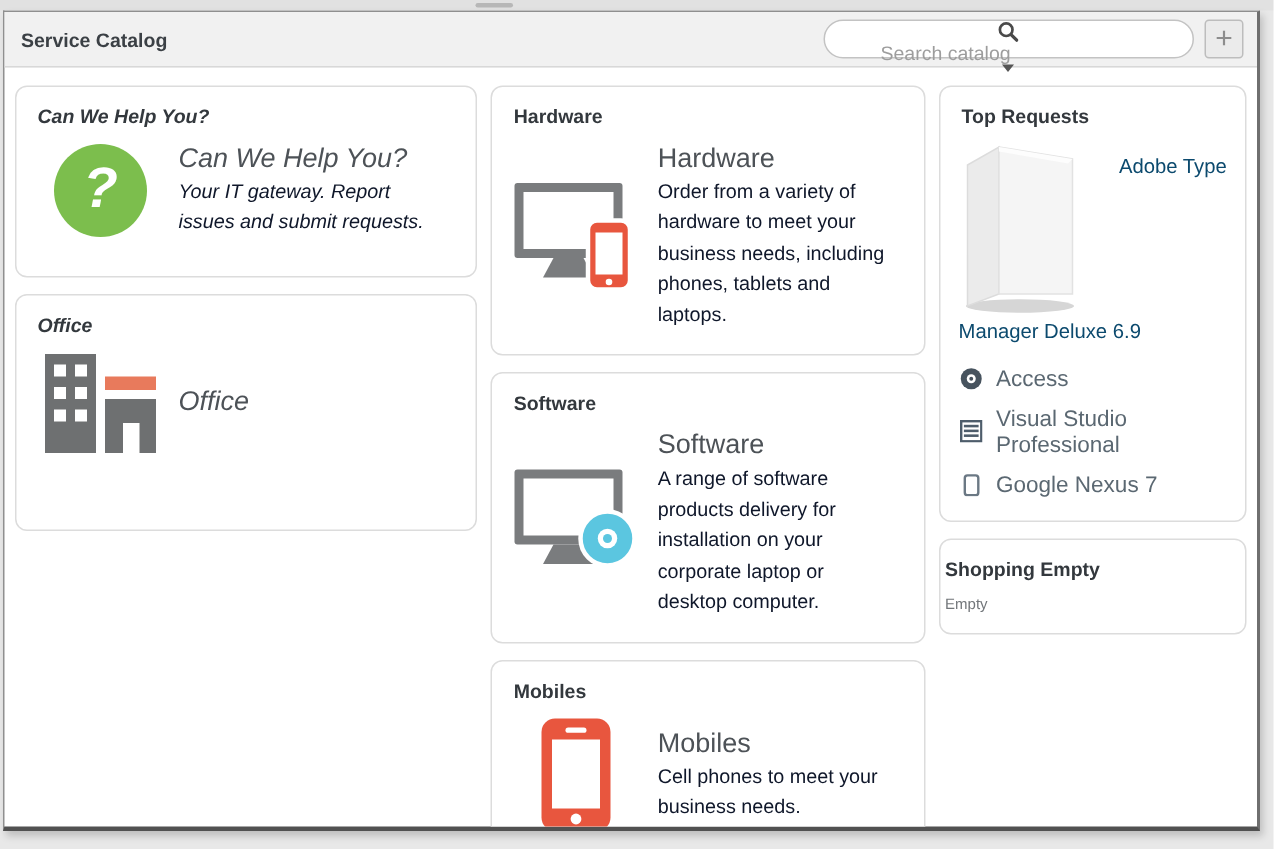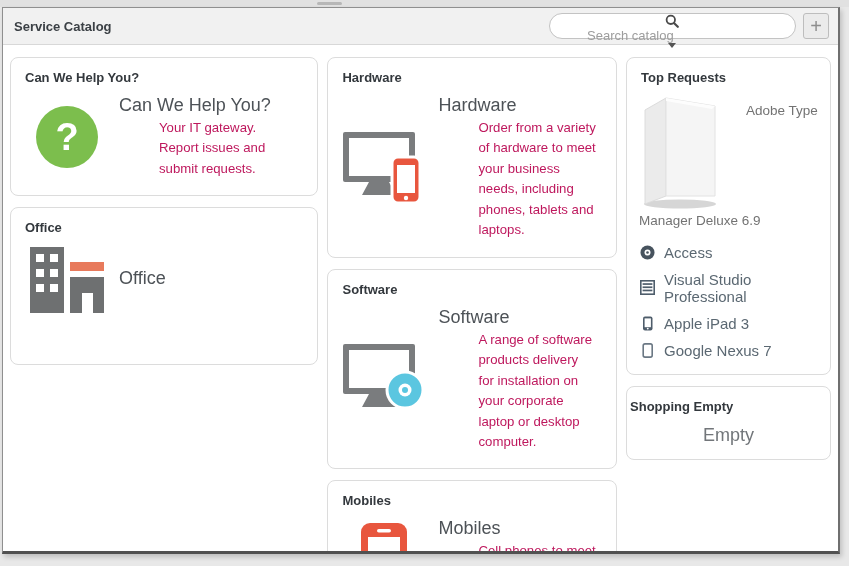--- a/index.html
+++ b/index.html
@@ -58,39 +58,39 @@
     background: #ebebeb; border: 1px solid #bdbdbd; border-radius: 3px;
     display: flex; align-items: center; justify-content: center; cursor: pointer;
   }
   .addbtn .plus { font-size: 20px; line-height: 18px; color: #8d8d8d; font-weight: 400; }
 
   .content {
     display: flex; align-items: flex-start; gap: 9px;
     padding: 12px 7px 8px 7px;
   }
   .col { display: flex; flex-direction: column; gap: 11px; }
-  .col1 { width: 310px; }
+  .col1 { width: 310px; font-style: italic; }
   .col2 { width: 291px; }
   .col3 { width: 206px; }
 
   .card {
     width: 100%; background: #fff; border: 1px solid #dcdcdc; border-radius: 8px;
     cursor: pointer;
   }
   .sec-title {
     font-size: 13px; font-weight: bold; color: #33383d;
     padding: 12px 14px 0 14px;
   }
   .card-body { display: flex; align-items: center; padding: 10px 12px 16px 4px; }
   .icon-cell { flex: none; display: flex; align-items: center; justify-content: center; }
   .col1 .icon-cell { width: 104px; }
   .col2 .icon-cell { width: 106px; }
   .text-cell { flex: 1; min-width: 0; padding-right: 8px; }
   .cat-title { display: block; font-size: 18px; color: #4d5257; text-decoration: none; margin-bottom: 2px; }
-  .cat-desc { font-size: 13.2px; color: #be185d; line-height: 1.55; margin-left: 40px; }
+  .cat-desc { font-size: 13.2px; color: #0f172a; line-height: 1.55; }
 
   .c-help    { min-height: 128px; }
   .c-office  { min-height: 158px; }
   .c-hard    { min-height: 171px; }
   .c-soft    { min-height: 171px; }
   .c-mob     { min-height: 130px; }
   .c-top     { min-height: 268px; }
   .c-cart    { min-height: 60px; }
 
   .help-circle {
@@ -98,32 +98,32 @@
     background: #7cbe4d; color: #fff;
     display: flex; align-items: center; justify-content: center;
     font-size: 38px; font-weight: bold;
   }
 
   
   .c-top { padding: 0 11px 10px 11px; cursor: default; }
   .c-top .sec-title, .c-cart .sec-title { padding: 12px 3px 0 3px; }
   .featured { margin-top: 9px; cursor: pointer; }
   .featured .frow { display: flex; align-items: flex-start; }
-  .featured .fline { font-size: 13.5px; color: #737373; line-height: 1.4; }
+  .featured .fline { font-size: 13.5px; color: #0c4a6e; line-height: 1.4; }
   .featured .fline1 { margin: 8px 0 0 24px; }
   .featured .fline2 { display: block; margin: 2px 0 0 1px; }
   .req-list { margin-top: 8px; }
   .req-item {
     display: flex; align-items: center; padding: 5px 2px; cursor: pointer;
   }
   .req-item svg { flex: none; margin-right: 9px; }
   .req-label { font-size: 15px; color: #5b6872; }
 
   .c-cart { cursor: default; }
-  .cart-status { font-size: 18px; color: #72767a; padding: 11px 3px 13px 3px; text-align: center; }
+  .cart-status { font-size: 10px; color: #72767a; padding: 11px 3px 13px 3px; }
 </style>
 </head>
 <body>
 
 <div class="hscroll-track">
   <div class="hscroll-thumb"></div>
 </div>
 
 <div class="window">
 
@@ -278,28 +278,20 @@
             <svg width="15" height="15" viewBox="0 0 15 15">
               <rect x="0.8" y="0.8" width="13.4" height="13.4" fill="#fff" stroke="#4e5d6b" stroke-width="1.6"></rect>
               <rect x="2.6" y="3.2" width="9.8" height="1.7" fill="#4e5d6b"></rect>
               <rect x="2.6" y="6.4" width="9.8" height="1.7" fill="#4e5d6b"></rect>
               <rect x="2.6" y="9.6" width="9.8" height="1.7" fill="#4e5d6b"></rect>
             </svg>
             <span class="req-label">Visual Studio Professional</span>
           </div>
           <div class="req-item">
             <svg width="15" height="15" viewBox="0 0 15 15">
-              <rect x="3" y="0.5" width="9.5" height="14" rx="2" fill="#4e5d6b"></rect>
-              <rect x="4.6" y="2.4" width="6.3" height="8.8" fill="#fff"></rect>
-              <circle cx="7.75" cy="12.6" r="0.95" fill="#fff"></circle>
-            </svg>
-            <span class="req-label">Apple iPad 3</span>
-          </div>
-          <div class="req-item">
-            <svg width="15" height="15" viewBox="0 0 15 15">
               <rect x="3.2" y="0.9" width="9" height="13.2" rx="1.8" fill="#fff" stroke="#6b7884" stroke-width="1.6"></rect>
             </svg>
             <span class="req-label">Google Nexus 7</span>
           </div>
         </div>
       </section>
 
       <section class="card c-cart">
         <h2 class="sec-title">Shopping Empty</h2>
         <div class="cart-status">Empty</div>

